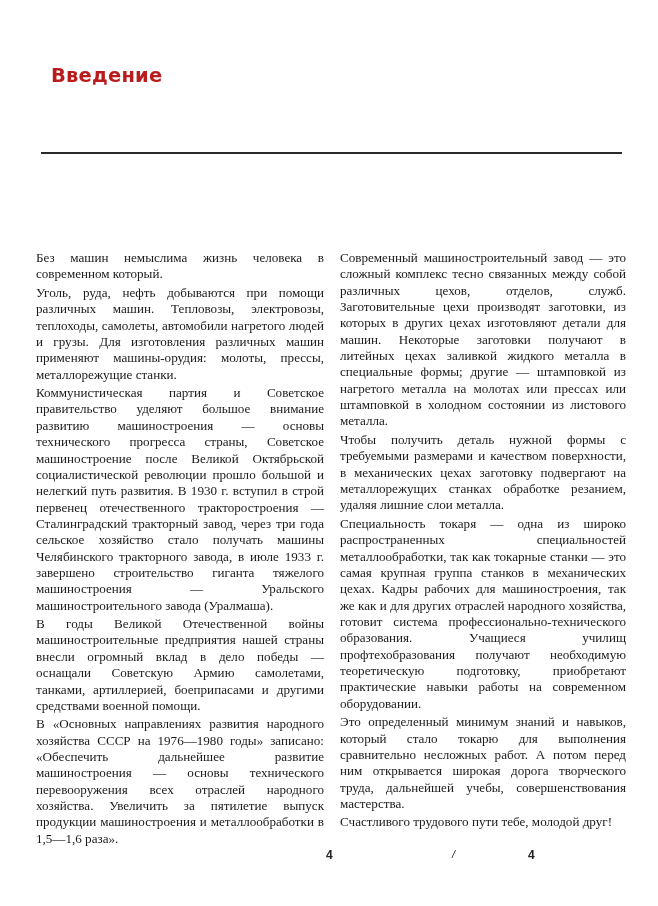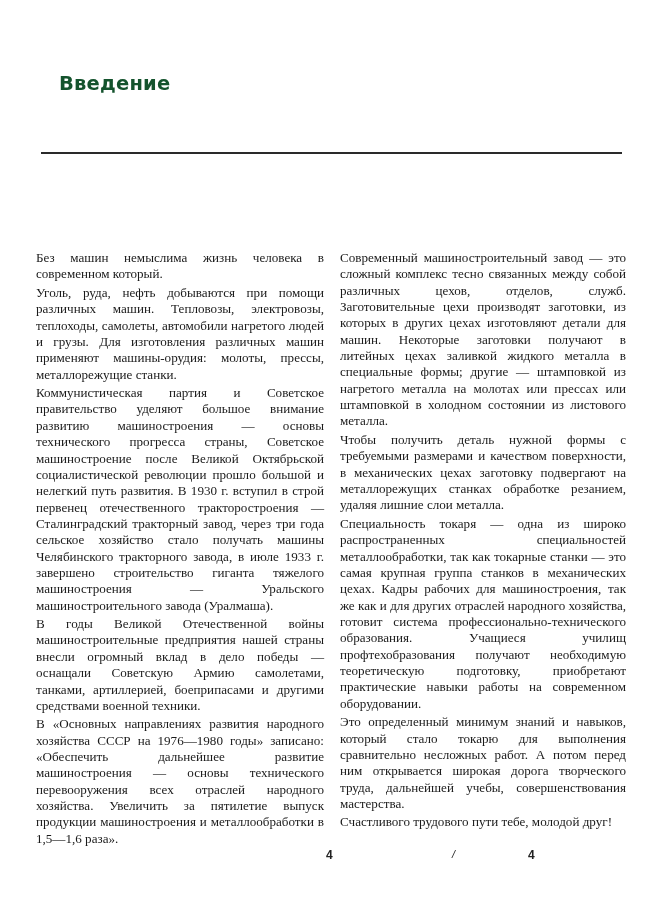--- a/index.html
+++ b/index.html
@@ -1,20 +1,20 @@
 <!DOCTYPE html>
 <html><head>
 <meta charset="utf-8">
 <style>
   html, body { margin: 0; padding: 0; background: #ffffff; }
   body { width: 658px; height: 906px; position: relative; overflow: hidden;
          font-family: "Liberation Serif", "DejaVu Serif", serif; color: #1a1a1a; }
-  .title { position: absolute; left: 43px; top: 56px; margin: 16px;
+  .title { position: absolute; left: 43px; top: 56px; margin: 8px;
            font-family: "DejaVu Sans", "Liberation Sans", sans-serif;
-           font-weight: bold; font-size: 19.5px; letter-spacing: 0.2px; color: #14532d; }
+           font-weight: bold; font-size: 19.5px; letter-spacing: 0.2px; color: #b91c1c; }
   .rule { position: absolute; left: 41px; top: 152px; width: 581px; height: 1.5px; background: #2a2a2a; }
   .col { position: absolute; top: 250px; font-size: 13.1px; line-height: 16.35px; text-align: justify; }
   .col.left { left: 36px; width: 288px; }
   .col.right { left: 340px; width: 286px; }
   .col p { margin: 0 0 2.2px 0; hyphens: manual; }
   .folio { position: absolute; top: 848px; font-family: "Liberation Sans", sans-serif;
            font-weight: bold; font-size: 12px; color: #222; }
   .folio.p1 { left: 326px; }
   .folio.p2 { left: 452px; font-weight: normal; font-style: italic; font-size: 11px; }
   .folio.p3 { left: 528px; }
@@ -22,21 +22,21 @@
 </head>
 <body>
 
 <h1 class="title">Введение</h1>
 <div class="rule"></div>
 
 <div class="col left">
   <p>Без машин немыслима жизнь человека в современном который.</p>
   <p>Уголь, руда, нефть добываются при помощи различных машин. Тепловозы, электровозы, теплоходы, самолеты, автомобили нагретого людей и грузы. Для изготовления различных машин применяют машины-орудия: молоты, прессы, металлорежущие станки.</p>
   <p>Коммунистическая партия и Советское правительство уделяют большое внимание развитию машиностроения — основы технического прогресса страны, Советское машиностроение после Великой Октябрьской социалистической революции прошло большой и нелегкий путь развития. В 1930 г. вступил в строй первенец отечественного тракторостроения — Сталинградский тракторный завод, через три года сельское хозяйство стало получать машины Челябинского тракторного завода, в июле 1933 г. завершено строительство гиганта тяжелого машиностроения — Уральского машиностроительного завода (Уралмаша).</p>
-  <p>В годы Великой Отечественной войны машиностроительные предприятия нашей страны внесли огромный вклад в дело победы — оснащали Советскую Армию самолетами, танками, артиллерией, боеприпасами и другими средствами военной техники.</p>
+  <p>В годы Великой Отечественной войны машиностроительные предприятия нашей страны внесли огромный вклад в дело победы — оснащали Советскую Армию самолетами, танками, артиллерией, боеприпасами и другими средствами военной помощи.</p>
   <p>В «Основных направлениях развития народного хозяйства СССР на 1976—1980 годы» записано: «Обеспечить дальнейшее развитие машиностроения — основы технического перевооружения всех отраслей народного хозяйства. Увеличить за пятилетие выпуск продукции машиностроения и металлообработки в 1,5—1,6 раза».</p>
 </div>
 
 <div class="col right">
   <p>Современный машиностроительный завод — это сложный комплекс тесно связанных между собой различных цехов, отделов, служб. Заготовительные цехи производят заготовки, из которых в других цехах изготовляют детали для машин. Некоторые заготовки получают в литейных цехах заливкой жидкого металла в специальные формы; другие — штамповкой из нагретого металла на молотах или прессах или штамповкой в холодном состоянии из листового металла.</p>
   <p>Чтобы получить деталь нужной формы с требуемыми размерами и качеством поверхности, в механических цехах заготовку подвергают на металлорежущих станках обработке резанием, удаляя лишние слои металла.</p>
   <p>Специальность токаря — одна из широко распространенных специальностей металлообработки, так как токарные станки — это самая крупная группа станков в механических цехах. Кадры рабочих для машиностроения, так же как и для других отраслей народного хозяйства, готовит система профессионально-технического образования. Учащиеся училищ профтехобразования получают необходимую теоретическую подготовку, приобретают практические навыки работы на современном оборудовании.</p>
   <p>Это определенный минимум знаний и навыков, который стало токарю для выполнения сравнительно несложных работ. А потом перед ним открывается широкая дорога творческого труда, дальнейшей учебы, совершенствования мастерства.</p>
   <p>Счастливого трудового пути тебе, молодой друг!</p>
 </div>

